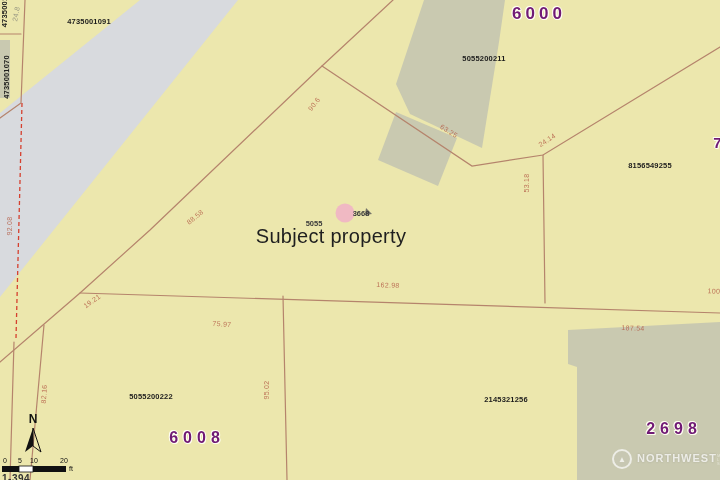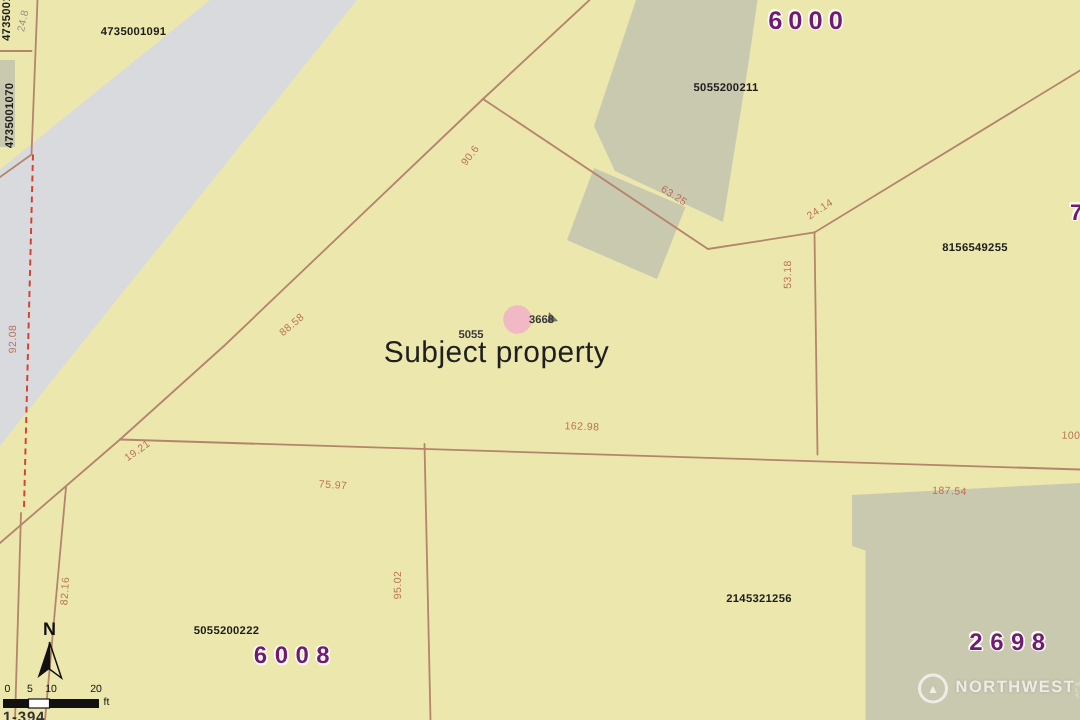--- a/index.html
+++ b/index.html
@@ -105,21 +105,21 @@
   <div id="labels">
       <div class="map-label lot" style="left: 491px; top: 14px; font-size: 17px; letter-spacing: 4px;">6000</div>
       <div class="map-label lot" style="left: 690px; top: 142px; font-size: 15px; letter-spacing: 4px;">7329</div>
       <div class="map-label lot" style="left: 143px; top: 438px; font-size: 16px; letter-spacing: 5px; padding-left: 12px;">6008</div>
       <div class="map-label lot" style="left: 626px; top: 429px; font-size: 16px; letter-spacing: 5px;">2698</div>
       <div class="map-label pid" style="left: 68px; top: 21px; margin-left: 21px;">4735001091</div>
       <div class="map-label pid" style="left: 6px; top: 77px; transform: translate(-50%, -50%) rotate(-90deg);">4735001070</div>
       <div class="map-label pid" style="left: 4px; top: 12px; transform: translate(-50%, -50%) rotate(-90deg);">4735001</div>
       <div class="map-label pid" style="left: 484px; top: 58px;">5055200211</div>
       <div class="map-label pid" style="left: 650px; top: 165px;">8156549255</div>
-      <div class="map-label pid" style="left: 151px; top: 396px; margin-top: 24px;">5055200222</div>
+      <div class="map-label pid" style="left: 151px; top: 396px;">5055200222</div>
       <div class="map-label pid" style="left: 506px; top: 399px;">2145321256</div>
       <div class="map-label dim gray" style="left: 16px; top: 14px; transform: translate(-50%, -50%) rotate(-78deg);">24.8</div>
       <div class="map-label dim" style="left: 314px; top: 104px; transform: translate(-50%, -50%) rotate(-52deg);">90.6</div>
       <div class="map-label dim" style="left: 449px; top: 131px; transform: translate(-50%, -50%) rotate(32deg);">63.25</div>
       <div class="map-label dim" style="left: 547px; top: 140px; transform: translate(-50%, -50%) rotate(-33deg);">24.14</div>
       <div class="map-label dim" style="left: 526px; top: 183px; transform: translate(-50%, -50%) rotate(-90deg);">53.18</div>
       <div class="map-label dim" style="left: 195px; top: 217px; transform: translate(-50%, -50%) rotate(-40deg);">88.58</div>
       <div class="map-label dim" style="left: 9px; top: 226px; transform: translate(-50%, -50%) rotate(-90deg);">92.08</div>
       <div class="map-label dim" style="left: 388px; top: 285px; transform: translate(-50%, -50%) rotate(2deg);">162.98</div>
       <div class="map-label dim" style="left: 714px; top: 291px; transform: translate(-50%, -50%) rotate(2deg);">100</div>

